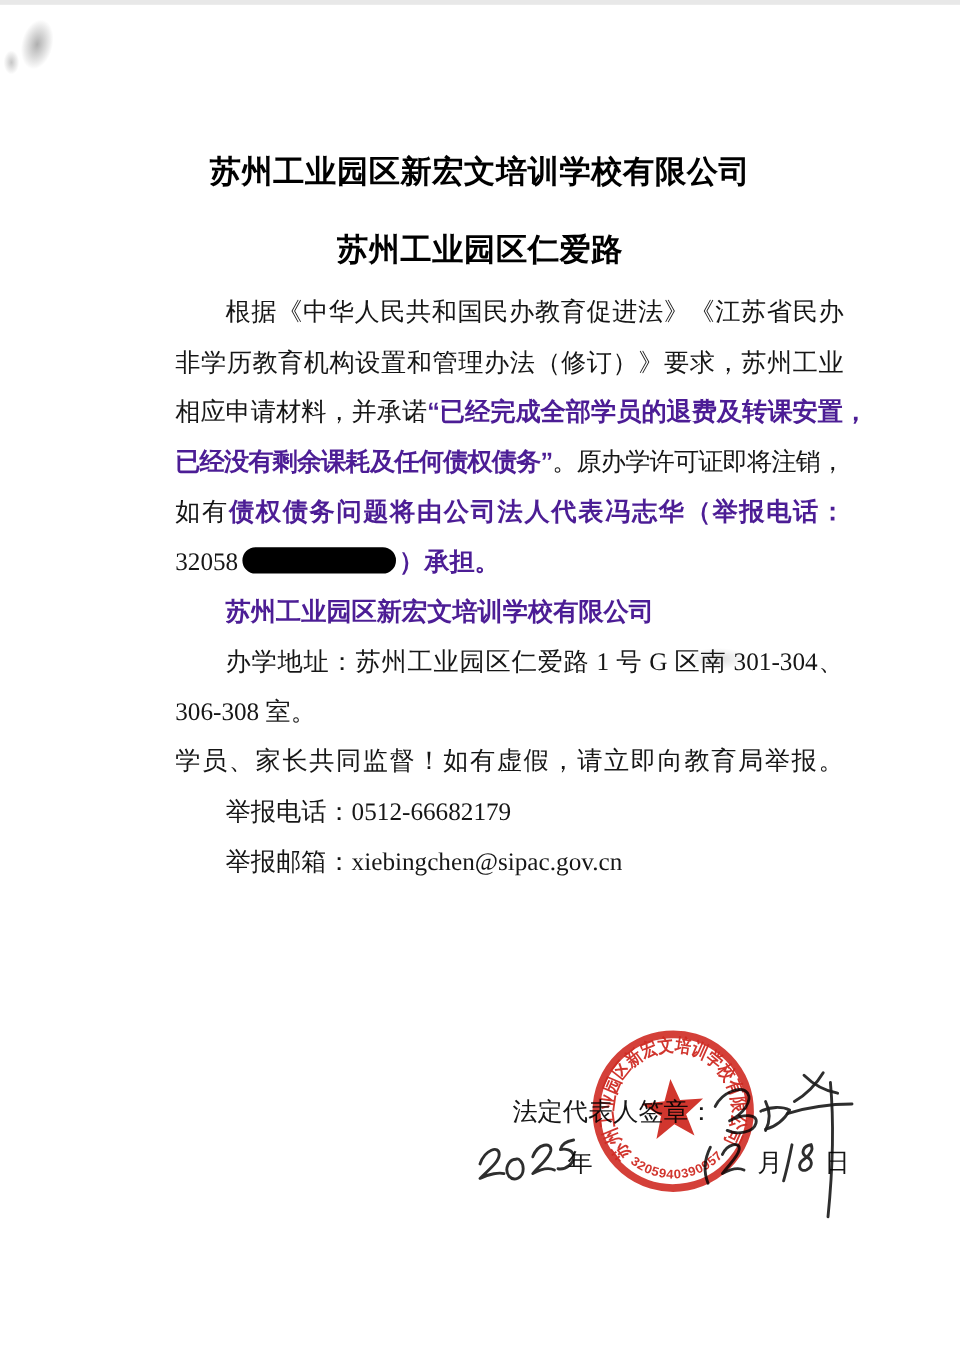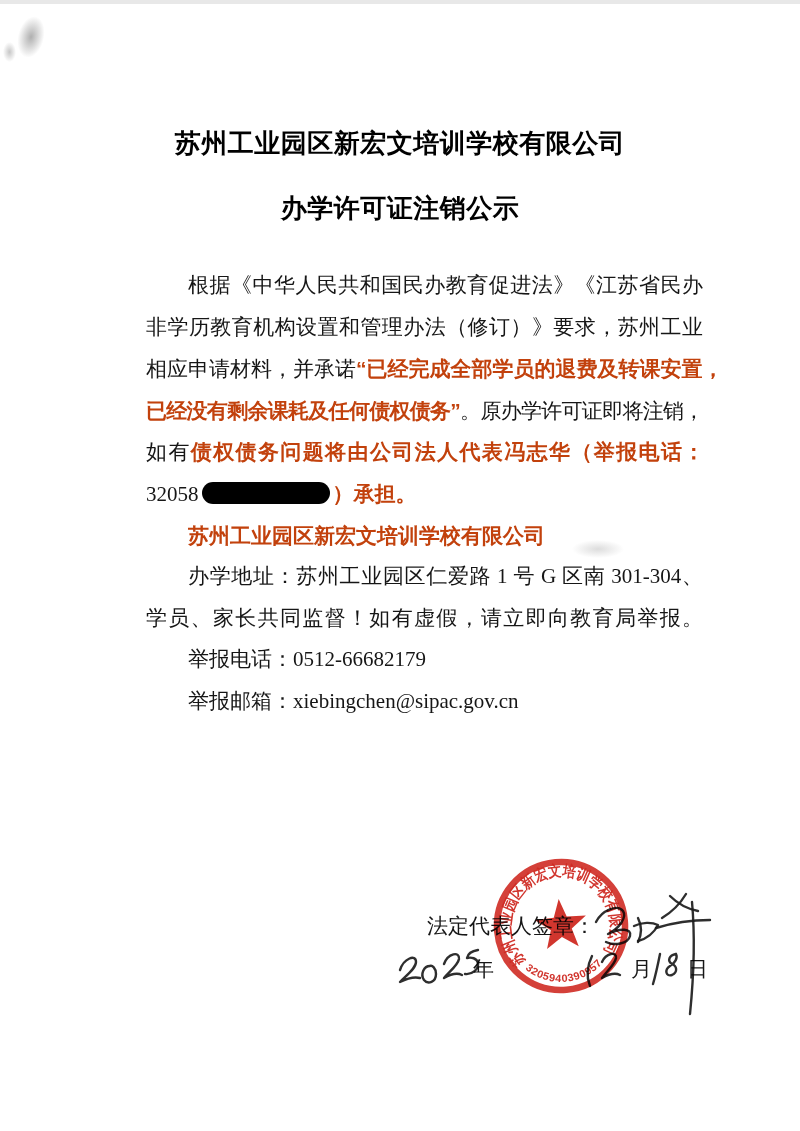--- a/index.html
+++ b/index.html
@@ -8,30 +8,30 @@
     background:#ffffff;overflow:hidden;
     font-family:"Liberation Serif",serif;color:#111;
   }
   .title{
     position:absolute;left:0;width:800px;text-align:center;
     font-family:"Liberation Sans",sans-serif;font-weight:700;
     font-size:26px;color:#000;letter-spacing:0.5px;
   }
   #title-line1{top:122px;}
   #title-line2{top:187px;}
-  #doc-body{position:absolute;left:146px;top:261px;width:557px;}
+  #doc-body{position:absolute;left:146px;top:236px;width:557px;}
   .bline{
     height:41.6px;line-height:41.6px;font-size:21px;
     white-space:nowrap;text-align:left;color:#161616;
   }
   .bline.fill{text-align:justify;text-align-last:justify;}
   .bline.ind{text-indent:2em;}
   .bline:nth-child(4),.bline:nth-child(5){letter-spacing:-1.3px;}
   .r{font-family:"Liberation Serif",serif;font-weight:400;text-align:center;}
-  .b{font-family:"Liberation Sans",sans-serif;font-weight:700;color:#c2410c;}
+  .b{font-family:"Liberation Sans",sans-serif;font-weight:700;color:#4c1d95;}
   .redact{
     display:inline-block;width:128px;height:22px;background:#000;
     border-radius:12px;vertical-align:-3px;margin:0 3px;
   }
   .sig-label{position:absolute;left:427px;top:908px;font-size:21px;color:#161616;}
   .date-char{position:absolute;top:951px;font-size:21px;color:#161616;}
   #date-year-char{left:473px;}
   #date-month-char{left:631px;}
   #date-day-char{left:687px;}
   #stamp{
@@ -51,31 +51,32 @@
 </head>
 <body>
 
 <div class="page">
 
   <div class="smudge" id="smudge-1"></div>
   <div class="smudge" id="smudge-2"></div>
   <div class="smudge" id="smudge-3"></div>
 
   <div class="title" id="title-line1">苏州工业园区新宏文培训学校有限公司</div>
-  <div class="title" id="title-line2">办学许可证注销公示</div>
+  <div class="title" id="title-line2">苏州工业园区仁爱路</div>
 
   <div id="doc-body">
       <div class="bline fill ind"><span class="r">根据《中华人民共和国民办教育促进法》《江苏省民办</span></div>
       <div class="bline fill"><span class="r">非学历教育机构设置和管理办法（修订）》要求，苏州工业</span></div>
       <div class="bline fill"><span class="r">相应申请材料，并承诺</span><span class="b">“已经完成全部学员的退费及转课安置，</span></div>
       <div class="bline fill"><span class="b">已经没有剩余课耗及任何债权债务”</span><span class="r">。原办学许可证即将注销，</span></div>
       <div class="bline fill"><span class="r">如有</span><span class="b">债权债务问题将由公司法人代表冯志华（举报电话：</span></div>
       <div class="bline"><span class="r">32058</span><span class="redact"></span><span class="b">）承担。</span></div>
       <div class="bline ind"><span class="b">苏州工业园区新宏文培训学校有限公司</span></div>
       <div class="bline fill ind"><span class="r">办学地址：苏州工业园区仁爱路 1 号 G 区南 301-304、</span></div>
+      <div class="bline"><span class="r">306-308 室。</span></div>
       <div class="bline fill"><span class="r">学员、家长共同监督！如有虚假，请立即向教育局举报。</span></div>
       <div class="bline ind"><span class="r">举报电话：0512-66682179</span></div>
       <div class="bline ind"><span class="r">举报邮箱：xiebingchen@sipac.gov.cn</span></div>
     </div>
 
   <div class="sig-label">法定代表人签章：</div>
 
   <span class="date-char" id="date-year-char">年</span>
   <span class="date-char" id="date-month-char">月</span>
   <span class="date-char" id="date-day-char">日</span>

